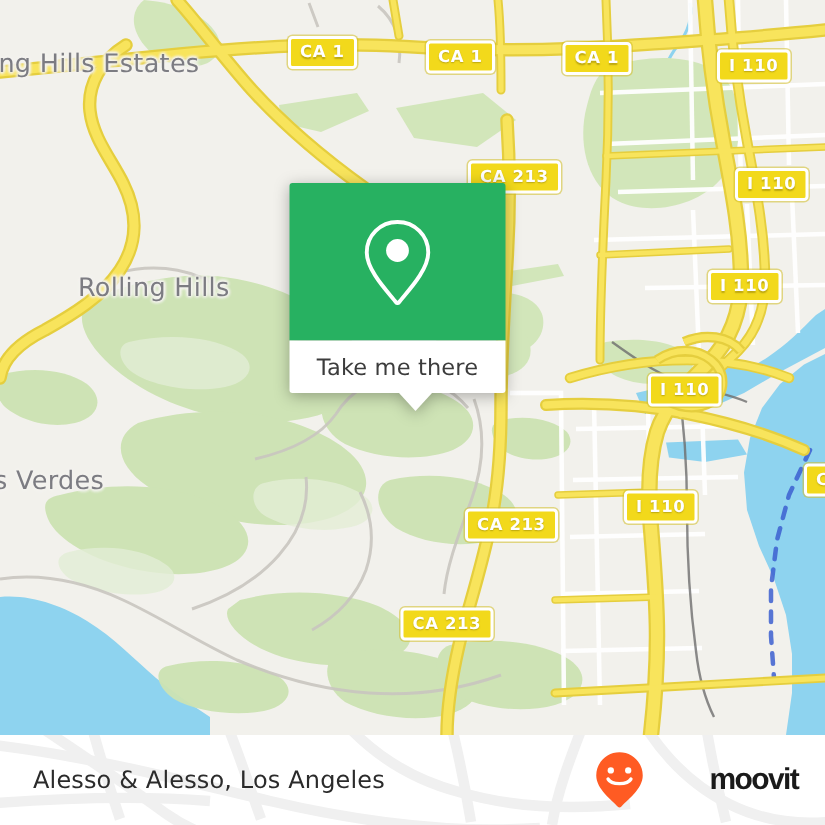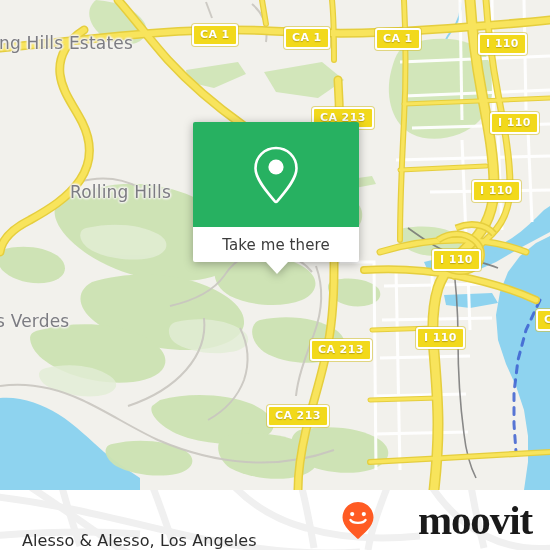--- a/index.html
+++ b/index.html
@@ -69,21 +69,21 @@
     text-shadow: 0 1px 1px rgba(120,105,0,.45);
     box-shadow: 0 0 0 1px rgba(210,190,40,.55);
     letter-spacing: .4px;
   }
 
   
   #popup {
     position: absolute;
     left: 193px;
     top: 122px;
-    width: 166px;
+    width: 144px;
     filter: drop-shadow(0 2px 5px rgba(0,0,0,.30));
   }
   #popup-green {
     background: #27b161;
     height: 105px;
     border-radius: 2px 2px 0 0;
     display: flex;
     align-items: center;
     justify-content: center;
   }
@@ -143,35 +143,34 @@
   #footer-title {
     position: absolute;
     left: 22px;
     top: 50%;
     transform: translateY(-50%);
     color: #2b2b2b;
     font-family: "DejaVu Sans", sans-serif;
     font-size: 16px;
     letter-spacing: .1px;
     white-space: nowrap;
-    margin-top: 20px;
   }
   #brand {
     position: absolute;
     right: 18px;
     top: 50%;
     transform: translateY(-50%);
     display: flex;
     align-items: center;
     gap: 1px;
   }
   #brand-word {
     color: #1a1a1a;
-    font-family: Liberation Serif, serif;
-    font-size: 41px;
+    font-family: Liberation Sans, sans-serif;
+    font-size: 20px;
     font-weight: bold;
     letter-spacing: -1.1px;
     line-height: 1;
     margin-left: 42px;
   }
 </style>
 </head>
 <body>
 
 <div id="root">
@@ -379,21 +378,21 @@
         <g stroke="#f8e45c" fill="none" stroke-width="4">
           <path d="M438,240 C450,232 464,232 474,240 C484,248 484,262 474,268
                    C464,274 450,272 442,264"></path>
           <path d="M456,228 C470,222 486,224 494,234"></path>
         </g>
 
       </g>
     </svg>
 
     <div class="place-label" style="left:-6px; top:33px;">ing Hills Estates</div>
-    <div class="place-label" style="left:52px; top:182px;margin-left:18px;">Rolling Hills</div>
+    <div class="place-label" style="left:52px; top:182px;">Rolling Hills</div>
     <div class="place-label" style="left:-4px; top:311px;">s Verdes</div>
 
     <div class="shield" style="left:192px; top:24px;">CA 1</div>
     <div class="shield" style="left:284px; top:27px;">CA 1</div>
     <div class="shield" style="left:375px; top:28px;">CA 1</div>
 
     <div class="shield" style="left:478px; top:33px;">I 110</div>
     <div class="shield" style="left:490px; top:112px;">I 110</div>
     <div class="shield" style="left:472px; top:180px;">I 110</div>
     <div class="shield" style="left:432px; top:249px;">I 110</div>

